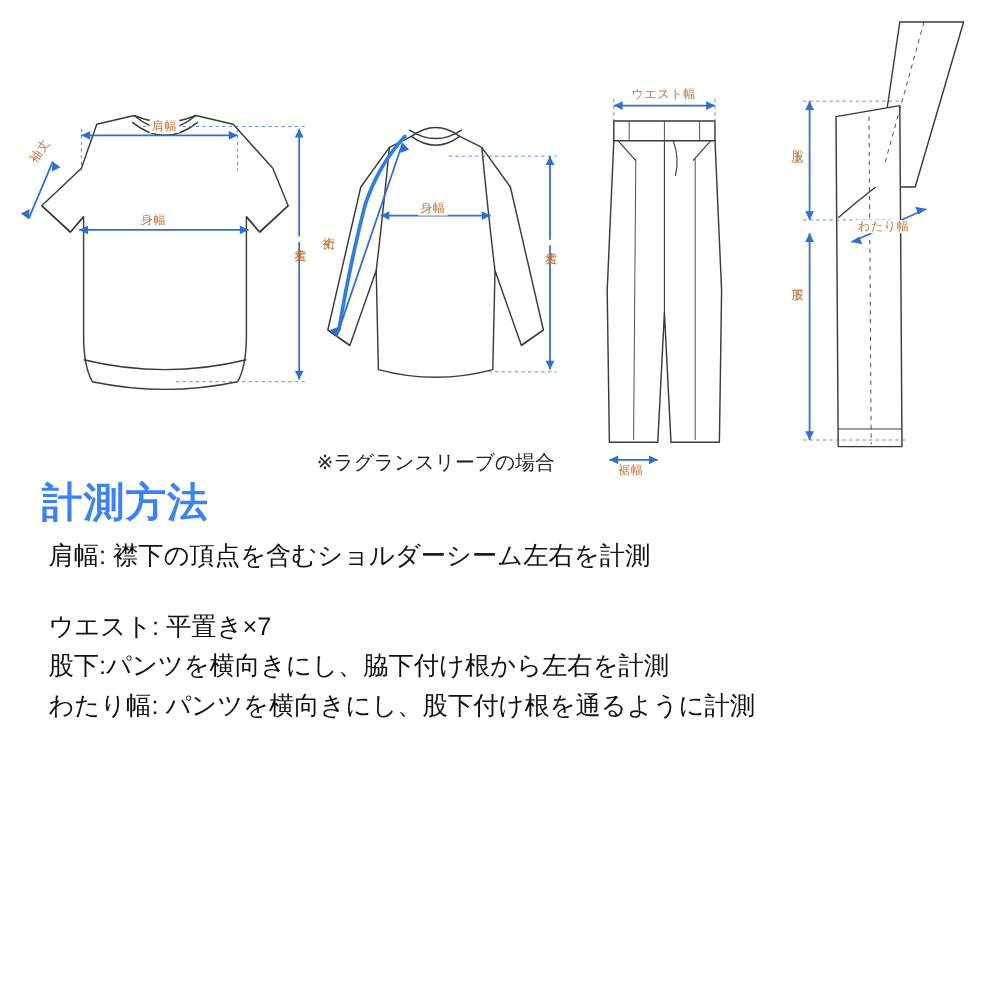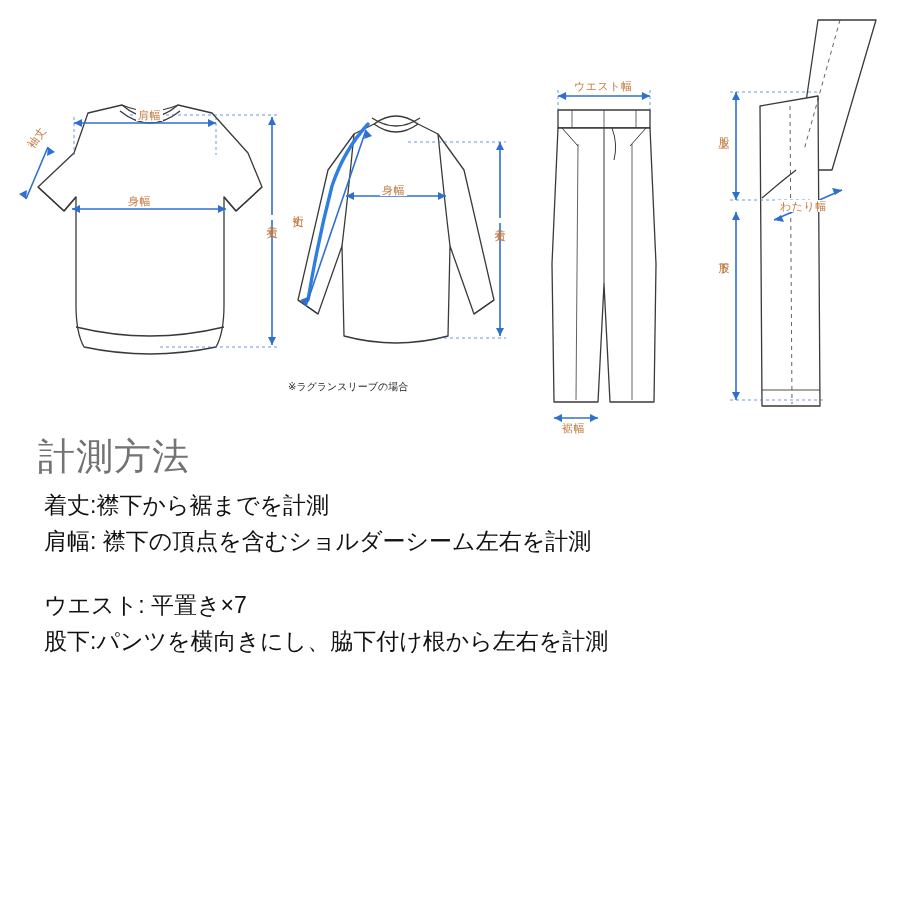--- a/index.html
+++ b/index.html
@@ -34,32 +34,33 @@
     text-orientation:upright;
     padding:2px 0;
   }
   .lbl.rot{
     transform:rotate(-55deg);
     transform-origin:left top;
   }
   .note{
     position:absolute;
     color:#222;
-    font-size:10px;
+    font-size:18px;
     white-space:nowrap;
+    margin-top:28px;
   }
 
   
   .textblock{position:absolute;left:0;top:432px;width:900px;}
   .heading{
     margin:0 0 8px 38px;
     font-size:37px;
-    font-weight:normal;
+    font-weight:bold;
     letter-spacing:1px;
-    color:#737373;
+    color:#3b82f6;
   }
   .lines{margin:0;padding:0;list-style:none;}
   .lines li{
     margin:0 0 6px 44px;
     font-size:23px;
     line-height:30px;
     color:#111;
     white-space:nowrap;
   }
   .lines li.gap{margin-top:34px;}
@@ -243,22 +244,22 @@
       <span class="lbl vert" style="left:18px;top:106px;">股上</span>
       <span class="lbl" style="left:78px;top:180px;">わたり幅</span>
       <span class="lbl vert" style="left:18px;top:232px;">股下</span>
     </div>
 
   </div>
 
   <div class="textblock">
     <h1 class="heading">計測方法</h1>
     <ul class="lines">
-      <li>着丈:襟下から裾までを計測</li>
       <li>肩幅: 襟下の頂点を含むショルダーシーム左右を計測</li>
     </ul>
     <ul class="lines">
       <li class="gap">ウエスト: 平置き×7</li>
       <li>股下:パンツを横向きにし、脇下付け根から左右を計測</li>
+      <li>わたり幅: パンツを横向きにし、股下付け根を通るように計測</li>
     </ul>
   </div>
 
 </div>
 
 </body></html>

